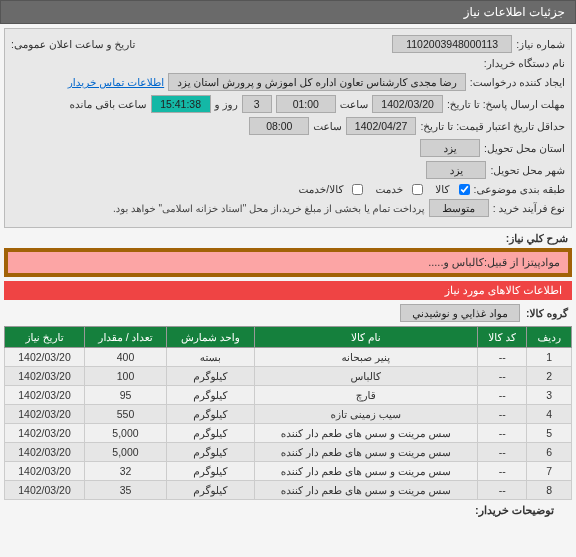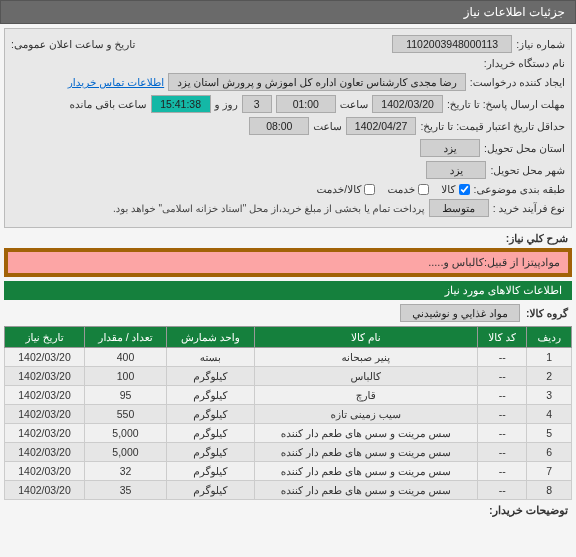--- a/index.html
+++ b/index.html
@@ -55,36 +55,36 @@
   }
   .checkbox-group {
     display: flex;
     gap: 12px;
     align-items: center;
     font-size: 10.5px;
   }
   .checkbox-group label {
     display: flex;
     align-items: center;
-    gap: 3px;
+    gap: 9px;
   }
   .note-text {
     font-size: 10px;
     color: #444;
   }
   .desc-box {
     background: #fca5a5;
     border: 4px solid #a16207;
     padding: 4px 8px;
     margin: 4px;
     font-size: 11px;
     min-height: 26px;
   }
   .section-title {
-    background: #15803d;
+    background: #ef4444;
     color: #fff;
     padding: 3px 10px;
     font-size: 11px;
     margin: 4px 4px 0 4px;
   }
   .group-row {
     display: flex;
     align-items: center;
     padding: 4px 8px;
     gap: 6px;
@@ -115,21 +115,21 @@
     margin: 4px;
     border: 1px solid #bbb;
     background: #fff;
     padding: 4px 8px;
     font-size: 10.5px;
     min-height: 34px;
   }
   .buyer-notes-label {
     font-size: 11px;
     color: #333;
-    padding: 4px 8px 0 0;
+    padding: 4px 22px 0 0;
     font-weight: bold;
   }
   .watermark {
     position: absolute;
     font-size: 48px;
     color: rgba(0,0,0,0.06);
     pointer-events: none;
     top: 150px;
     right: 120px;
     font-weight: bold;

